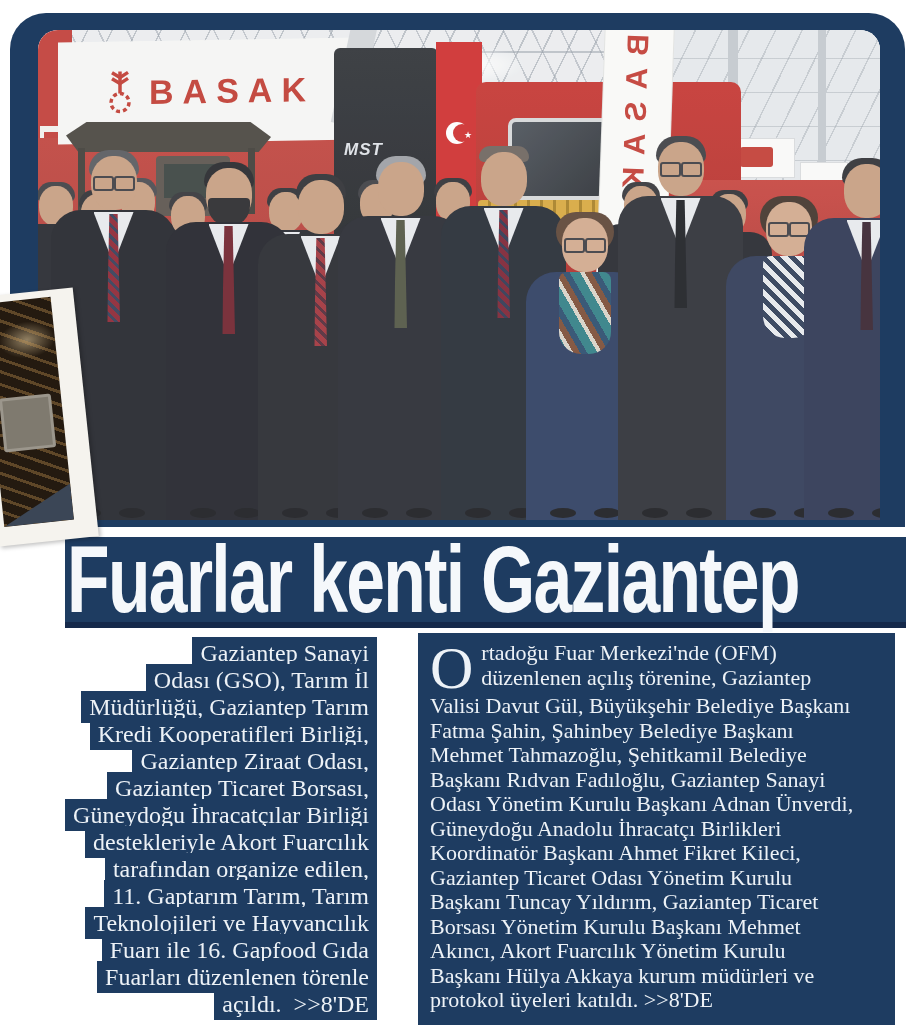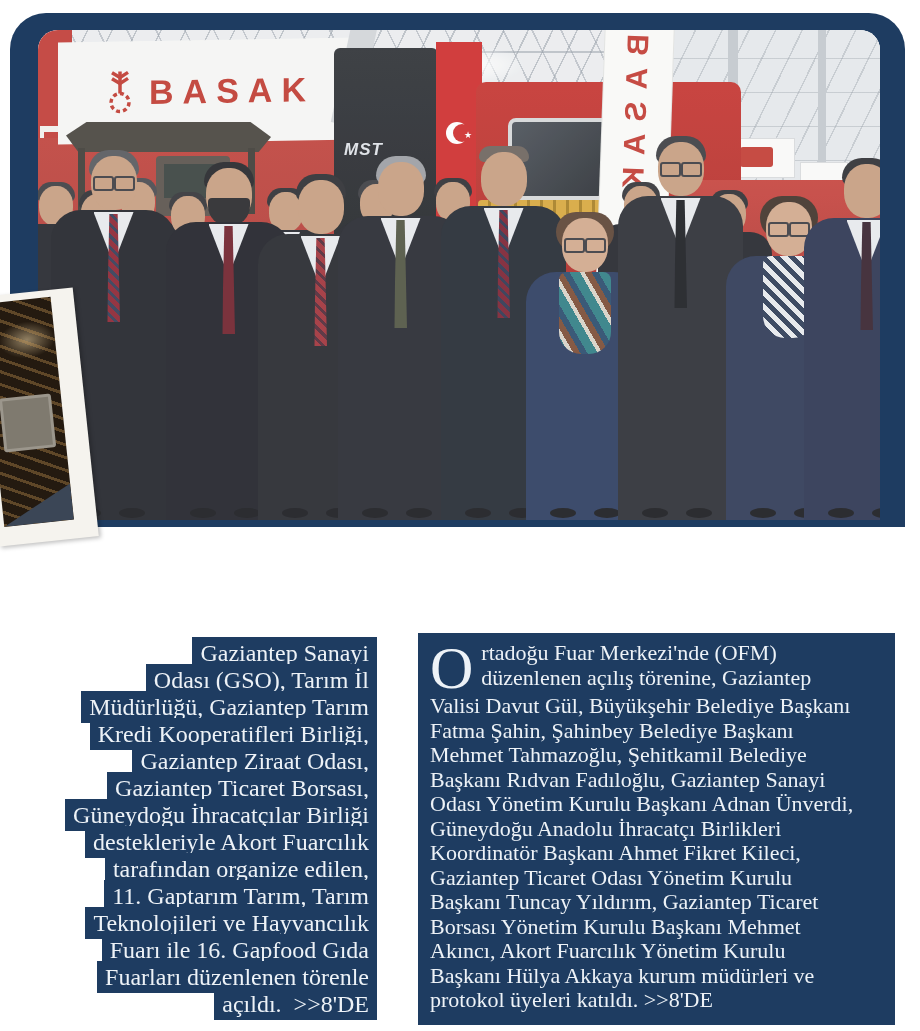--- a/index.html
+++ b/index.html
@@ -350,20 +350,23 @@
     </div>
   </div>
 
   <div class="inset-photo">
     <div class="inset-inner">
       <span class="gray-box"></span>
       <span class="light-wedge"></span>
     </div>
   </div>
 
+  <div class="headline">
+    <span>Fuarlar kenti Gaziantep</span>
+  </div>
 
   <div class="left-col"><span class="hl">Gaziantep Sanayi
 Odası (GSO), Tarım İl
 Müdürlüğü, Gaziantep Tarım
 Kredi Kooperatifleri Birliği,
 Gaziantep Ziraat Odası,
 Gaziantep Ticaret Borsası,
 Güneydoğu İhracatçılar Birliği
 destekleriyle Akort Fuarcılık
 tarafından organize edilen,

